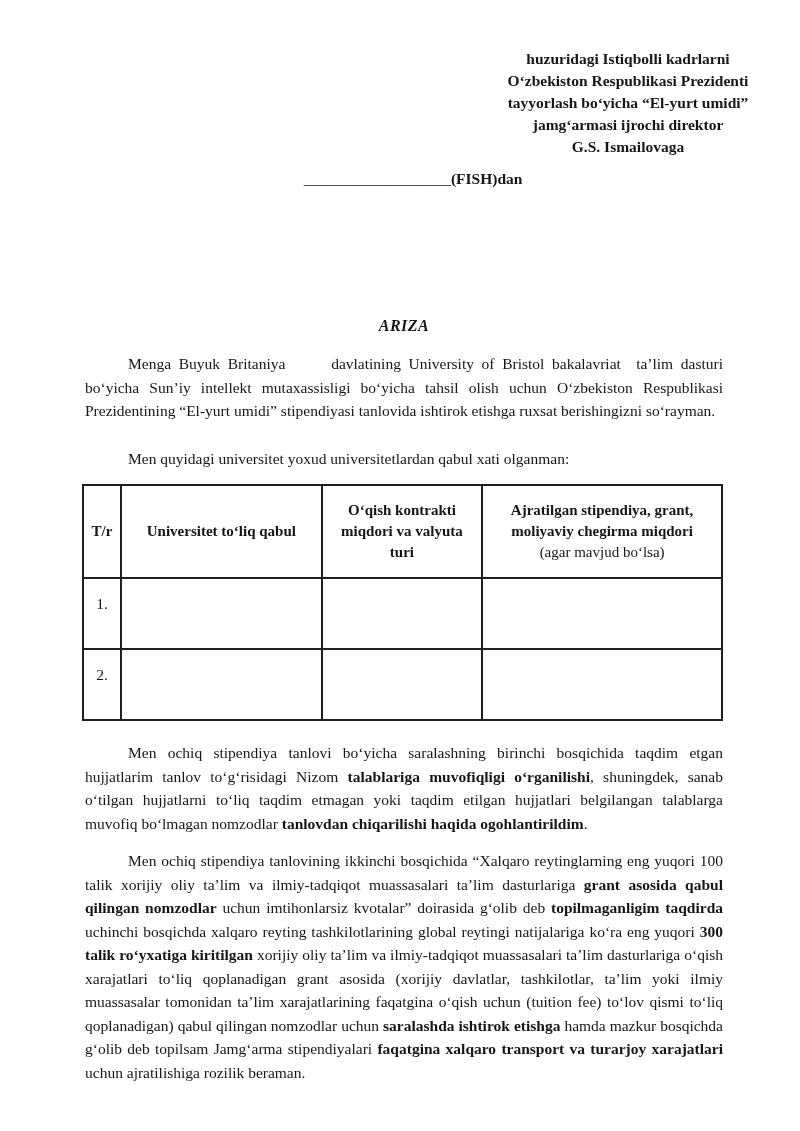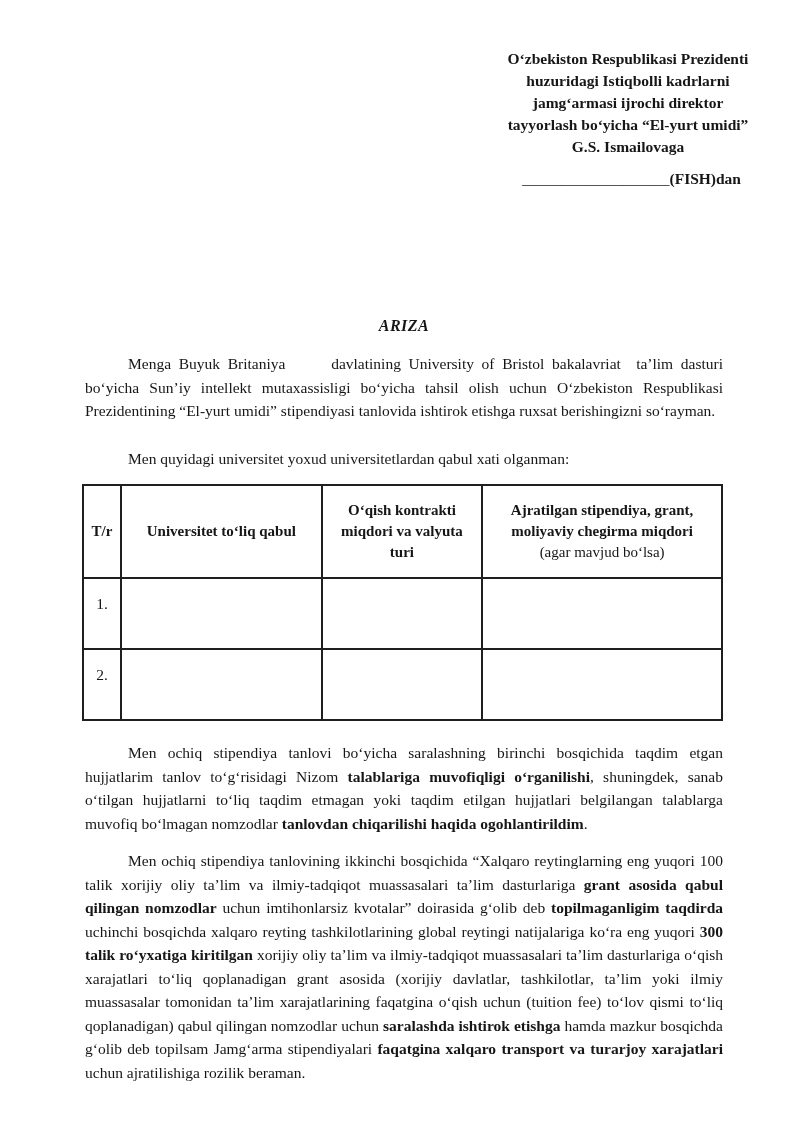--- a/index.html
+++ b/index.html
@@ -22,21 +22,21 @@
     width: 280px;
     margin: 0 -45px 0 auto;
     text-align: center;
     font-weight: bold;
     line-height: 22px;
   }
   .recipient div { white-space: nowrap; }
   
   .fish-row {
     margin: 10px -18px 0 0;
-    text-align: right;
+    text-align: center;
     line-height: 22px;
     white-space: nowrap;
   }
   .fish-row .blank { font-weight: normal; letter-spacing: 0; }
   .fish-row .label { font-weight: bold; }
   
   .title {
     margin-top: 125px;
     text-align: center;
     font-weight: bold;
@@ -93,24 +93,24 @@
   .col-contr { width: 152px; }
   .col-grant { width: 227px; }
 </style>
 </head>
 <body>
 
 <div class="page">
   <div class="content">
 
     <div class="recipient">
+      <div>huzuridagi Istiqbolli kadrlarni</div>
       <div>O‘zbekiston Respublikasi Prezidenti</div>
-      <div>huzuridagi Istiqbolli kadrlarni</div>
+      <div>tayyorlash bo‘yicha “El-yurt umidi”</div>
       <div>jamg‘armasi ijrochi direktor</div>
-      <div>tayyorlash bo‘yicha “El-yurt umidi”</div>
       <div>G.S. Ismailovaga</div>
     </div>
 
     <div class="fish-row">
       <span class="blank">___________________</span><span class="label">(FISH)dan</span>
     </div>
 
     <div class="title">ARIZA</div>
 
     <p class="para p1"><span>Menga Buyuk Britaniya&nbsp;&nbsp;&nbsp;&nbsp;&nbsp; davlatining University of Bristol bakalavriat&nbsp; ta’lim dasturi bo‘yicha Sun’iy intellekt mutaxassisligi bo‘yicha tahsil olish uchun O‘zbekiston Respublikasi Prezidentining “El-yurt umidi” stipendiyasi tanlovida ishtirok etishga ruxsat berishingizni so‘rayman.</span></p>

